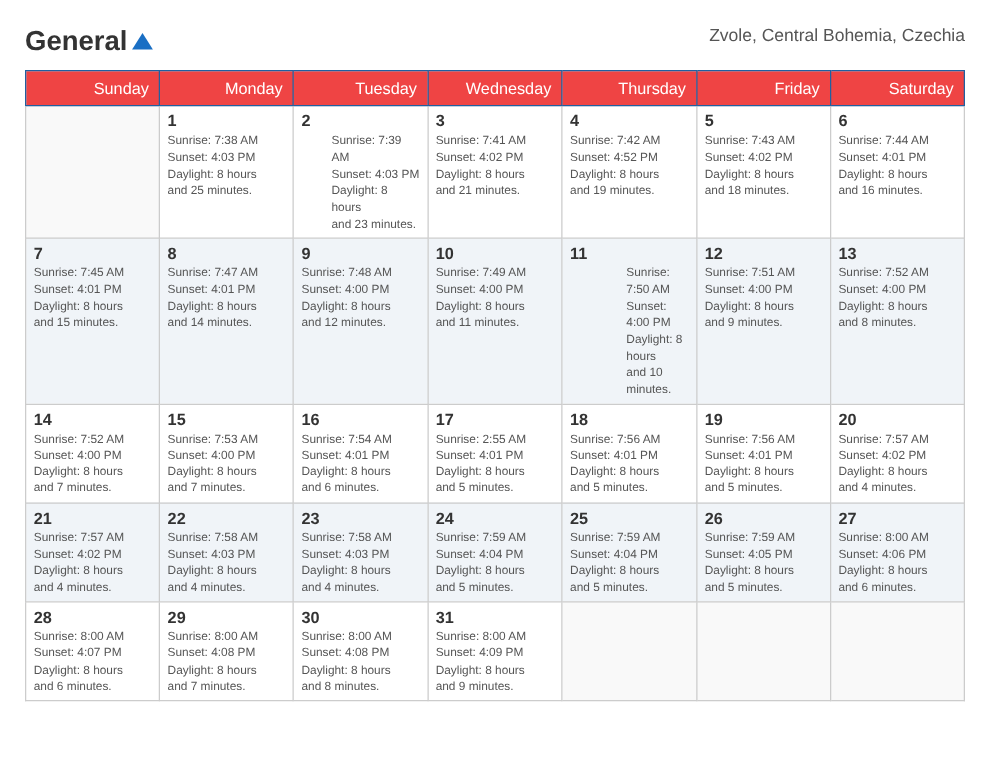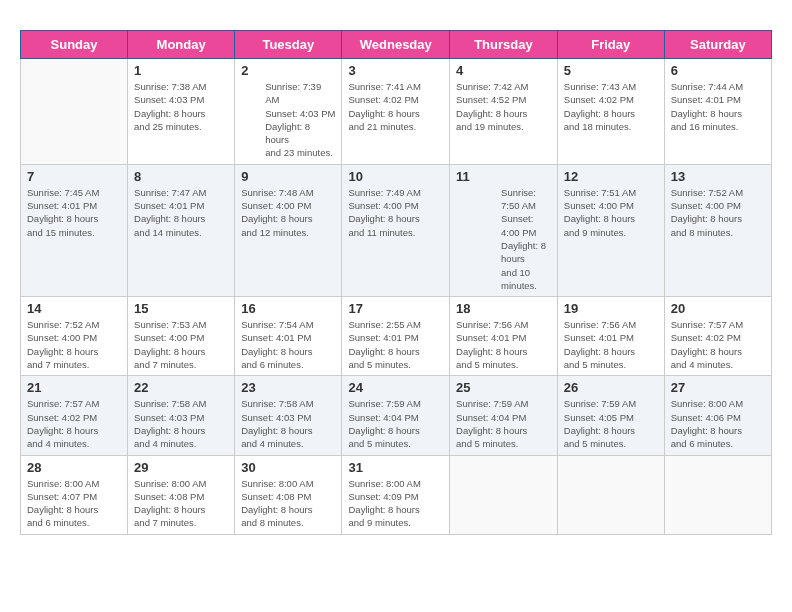--- a/index.html
+++ b/index.html
@@ -43,25 +43,25 @@
     .location {
       font-size: 14px;
       color: #555;
     }
     .calendar {
       width: 100%;
       border-collapse: collapse;
       border: 1px solid #ccc;
     }
     .calendar th {
-      background-color: #ec4899;
+      background-color: #ef4444;
       color: #fff;
       font-size: 13px;
-      font-weight: bold;
-      text-align: center;
+      font-weight: normal;
+      text-align: right;
       padding: 6px 8px;
       border: 1px solid #2060a0;
     }
     .calendar td {
       vertical-align: top;
       border: 1px solid #ccc;
       padding: 4px 6px;
       width: 108px;
       min-height: 80px;
     }
@@ -86,23 +86,30 @@
     .row-white {
       background-color: #ffffff;
     }
   </style>
 </head>
 <body>
 
 <div class="header">
   <div class="logo">
     <div>
+      <div style="display:flex;align-items:center;">
+        <span class="logo-text logo-general">General</span>
+        <svg class="logo-icon" viewBox="0 0 24 24" xmlns="http://www.w3.org/2000/svg">
+          <polygon points="2,20 12,4 22,20" fill="#1a6fc4"></polygon>
+        </svg>
+      </div>
     </div>
   </div>
   <div class="title-section">
+    <div class="location">Zvole, Central Bohemia, Czechia</div>
   </div>
 </div>
 
 <table class="calendar">
   <thead>
     <tr>
     <th>Sunday</th>
         <th>Monday</th>
         <th>Tuesday</th>
         <th>Wednesday</th>

